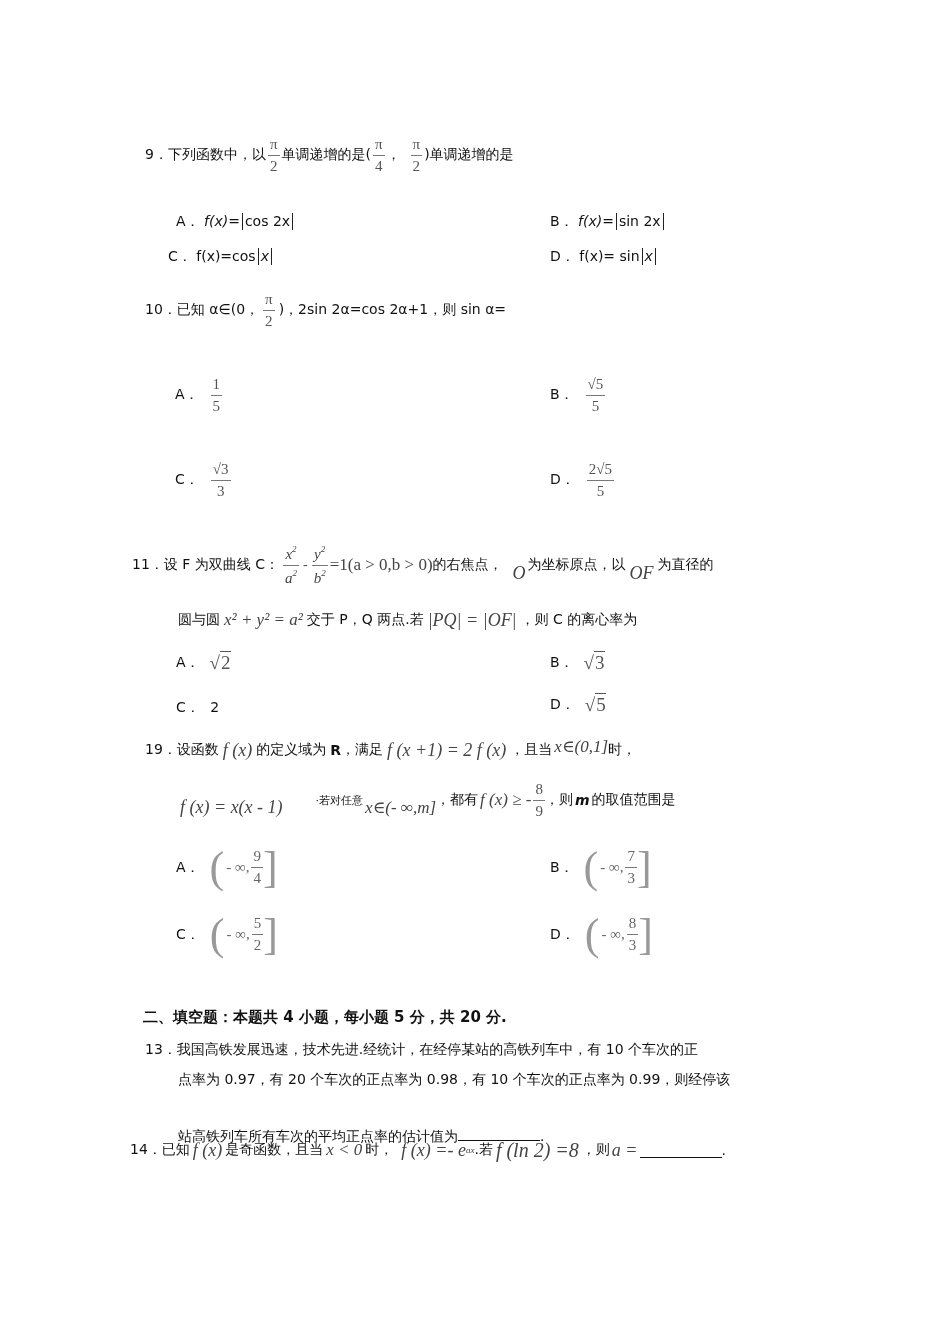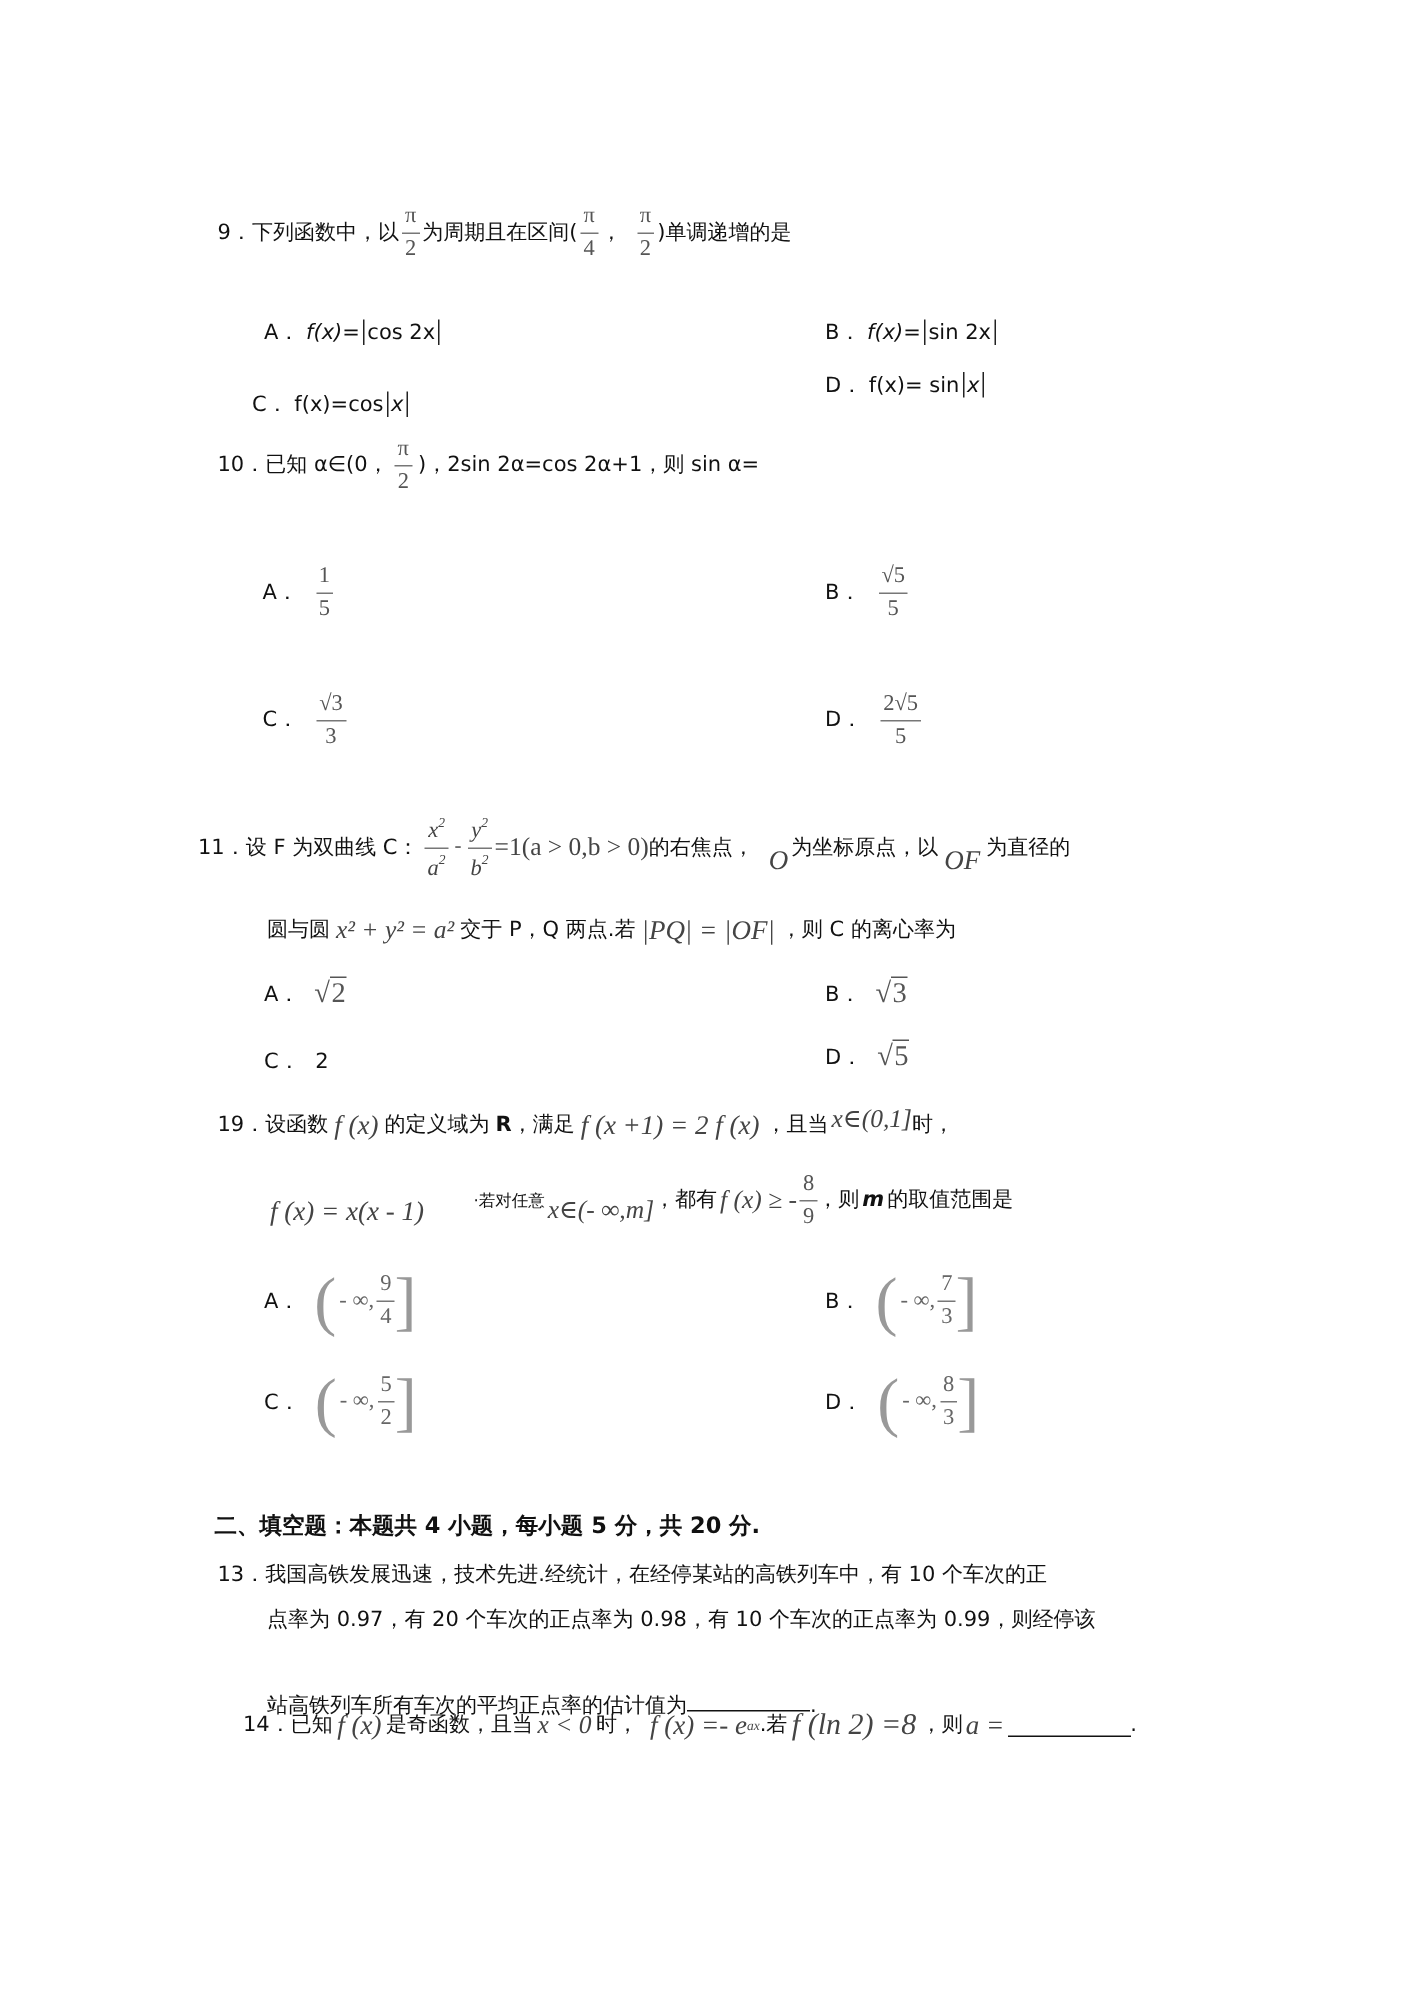--- a/index.html
+++ b/index.html
@@ -24,42 +24,42 @@
 </head>
 <body>
 
 <div class="abs" style="left:145px; top:130px; height:50px; display:flex; align-items:center;">
   <span>9．</span>
   <span>下列函数中，以</span>
   <span class="frac mathn" style="margin:0 2px;">
     <span class="num">π</span>
       <span class="den">2</span>
   </span>
-  <span>为周期且在区间(</span>
+  <span>单调递增的是(</span>
   <span class="frac mathn" style="margin:0 2px;">
     <span class="num">π</span>
       <span class="den">4</span>
   </span>
   <span style="margin-right:8px;">，</span>
   <span class="frac mathn" style="margin:0 2px;">
     <span class="num">π</span>
       <span class="den">2</span>
   </span>
   <span>)单调递增的是</span>
 </div>
 
 <div class="abs" style="left:176px; top:213px;">
   <span>A．</span>
   <span class="i">f(x)=</span><span class="bar"></span><span>cos 2x</span><span class="bar"></span>
 </div>
 <div class="abs" style="left:550px; top:213px;">
   <span>B．</span>
   <span class="i">f(x)=</span><span class="bar"></span><span>sin 2x</span><span class="bar"></span>
 </div>
-<div class="abs" style="left:168px; top:261px;">
+<div class="abs" style="left:168px; top:248px;">
   <span>C．</span>
   <span>f(x)=cos</span><span class="bar"></span><span class="i">x</span><span class="bar"></span>
 </div>
 <div class="abs" style="left:550px; top:248px;">
   <span>D．</span>
   <span>f(x)= sin</span><span class="bar"></span><span class="i">x</span><span class="bar"></span>
 </div>
 
 <div class="abs" style="left:145px; top:285px; height:50px; display:flex; align-items:center;">
   <span>10．</span>
@@ -225,21 +225,21 @@
 <div class="abs" style="left:143px; top:1008px; font-weight:bold; font-size:15px;text-align:right;">二、填空题：本题共 4 小题，每小题 5 分，共 20 分.</div>
 
 <div class="abs" style="left:145px; top:1041px;">
   <span>13．</span><span>我国高铁发展迅速，技术先进.经统计，在经停某站的高铁列车中，有 10 个车次的正</span>
 </div>
 <div class="abs" style="left:178px; top:1071px;">点率为 0.97，有 20 个车次的正点率为 0.98，有 10 个车次的正点率为 0.99，则经停该</div>
 <div class="abs" style="left:178px; top:1126px;">
   <span>站高铁列车所有车次的平均正点率的估计值为</span><span class="blank"></span><span>.</span>
 </div>
 
-<div class="abs" style="left:162px; top:1135px; display:flex; align-items:center; height:30px;">
+<div class="abs" style="left:130px; top:1135px; display:flex; align-items:center; height:30px;">
   <span>14．</span>
   <span>已知</span>
   <span class="math" style="font-size:18px; margin:0 3px;">f (x)</span>
   <span>是奇函数，且当</span>
   <span class="math" style="font-size:17px; margin:0 3px;">x &lt; 0</span>
   <span>时，</span>
   <span class="math" style="font-size:18px; margin-left:8px;">f (x) =- e</span>
     <span class="math sup">ax</span>
   <span>.若</span>
   <span class="math" style="font-size:20px; margin:0 3px;">f (ln 2) =8</span>

